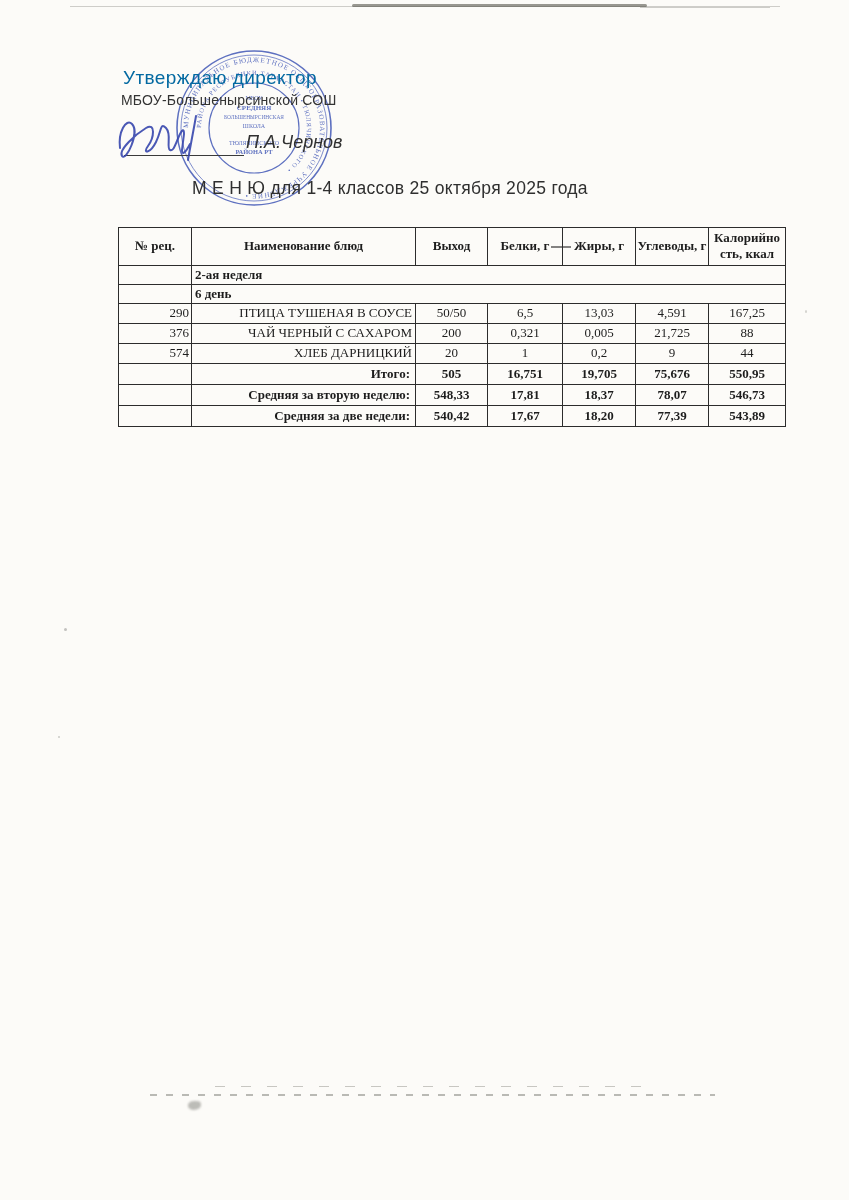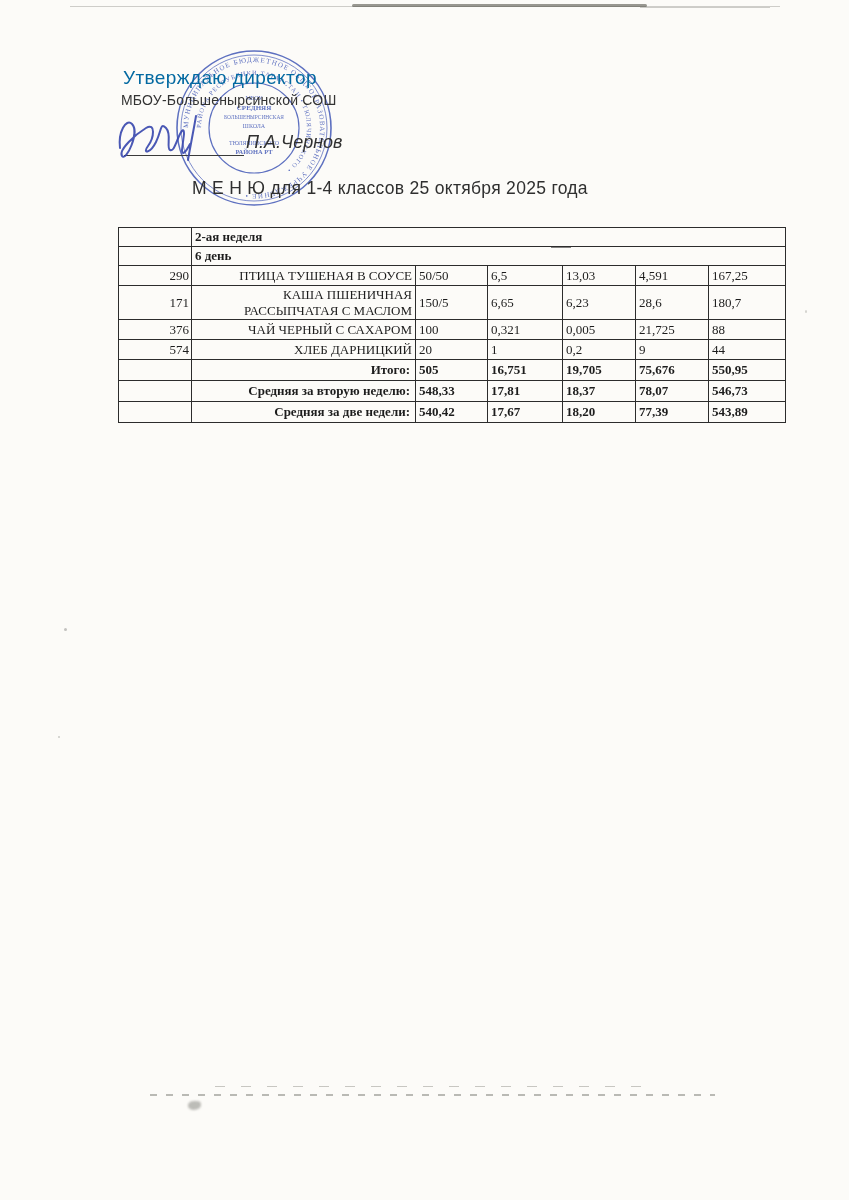--- a/index.html
+++ b/index.html
@@ -42,21 +42,21 @@
   }
   .menu-table td,.menu-table th{border:1.6px solid #2c2c2c;padding:1px 3px;overflow:hidden;}
   .menu-table th{font-weight:bold;text-align:center;vertical-align:middle;line-height:1.25;padding:2px 1px;}
   .h-header{height:34px;}
   .h-sec{height:19px;margin-left:48px;}
   .h-dish{height:20px;margin-top:32px;}
   .h-two{height:33px;}
   .h-tot{height:21px;}
   td.num{text-align:right;padding-right:2px;vertical-align:middle;}
   td.name{text-align:right;vertical-align:middle;line-height:1.2;}
-  td.val{text-align:left;vertical-align:middle;}
+  td.val{text-align:center;vertical-align:middle;}
   td.section{font-weight:bold;text-align:left;vertical-align:middle;}
   td.total-label{font-weight:bold;text-align:right;padding-right:5px;vertical-align:middle;}
   tr.totals td{font-weight:bold;}
 </style>
 </head>
 <body>
 
 <div class="artifact art-top-1"></div>
 <div class="artifact art-top-2"></div>
 <div class="artifact art-top-3"></div>
@@ -109,51 +109,51 @@
   <colgroup>
     <col style="width:73px">
       <col style="width:224px">
       <col style="width:72px">
     <col style="width:75px">
       <col style="width:73px">
       <col style="width:73px">
       <col style="width:77px">
   </colgroup>
   <tbody>
+    <tr class="h-header">
+      <th>№ рец.</th>
+      <th>Наименование блюд</th>
+      <th>Выход</th>
+      <th>Белки, г</th>
+      <th>Жиры, г</th>
+      <th>Углеводы, г</th>
+      <th>Калорийно сть, ккал</th>
+    </tr>
     <tr class="h-sec">
       <td class="num"></td>
       <td class="section" colspan="6">2-ая неделя</td>
     </tr>
     <tr class="h-sec">
       <td class="num"></td>
       <td class="section" colspan="6">6 день</td>
     </tr>
 
     <tr class="h-dish">
       <td class="num">290</td>
       <td class="name">ПТИЦА ТУШЕНАЯ В СОУСЕ</td>
       <td class="val">50/50</td>
       <td class="val">6,5</td>
       <td class="val">13,03</td>
       <td class="val">4,591</td>
       <td class="val">167,25</td>
     </tr>
-    <tr class="h-two">
-      <td class="num">171</td>
-      <td class="name">КАША ПШЕНИЧНАЯ РАССЫПЧАТАЯ С МАСЛОМ</td>
-      <td class="val">150/5</td>
-      <td class="val">6,65</td>
-      <td class="val">6,23</td>
-      <td class="val">28,6</td>
-      <td class="val">180,7</td>
-    </tr>
     <tr class="h-dish">
       <td class="num">376</td>
       <td class="name">ЧАЙ ЧЕРНЫЙ С САХАРОМ</td>
-      <td class="val">100</td>
+      <td class="val">200</td>
       <td class="val">0,321</td>
       <td class="val">0,005</td>
       <td class="val">21,725</td>
       <td class="val">88</td>
     </tr>
     <tr class="h-dish">
       <td class="num">574</td>
       <td class="name">ХЛЕБ ДАРНИЦКИЙ</td>
       <td class="val">20</td>
       <td class="val">1</td>

